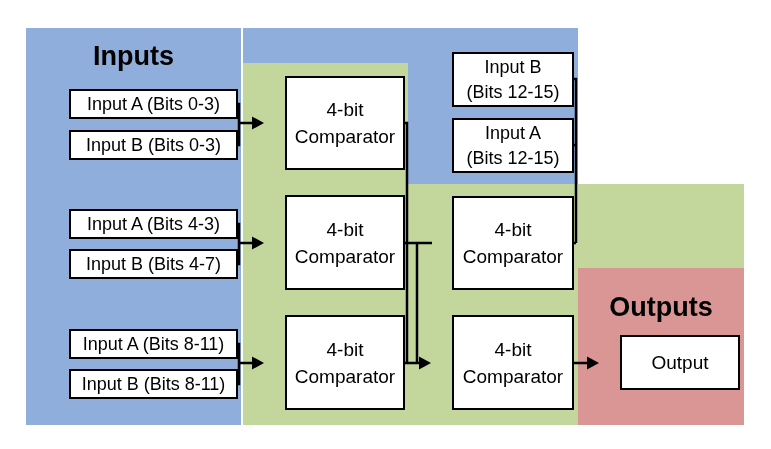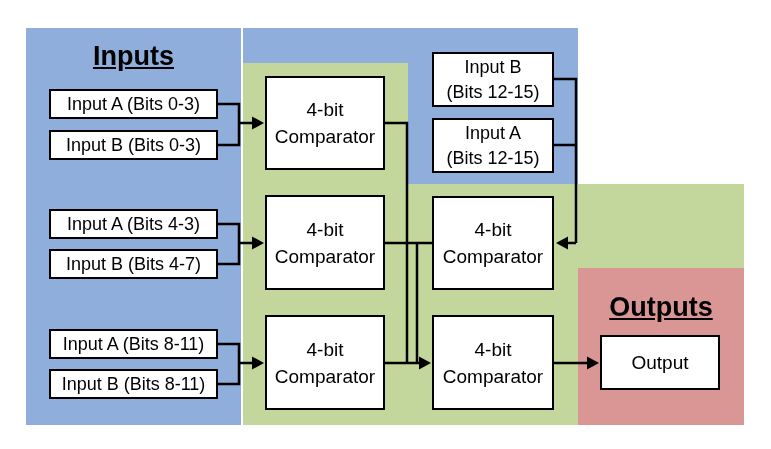--- a/index.html
+++ b/index.html
@@ -4,29 +4,29 @@
 <style>
   html,body{margin:0;padding:0;background:#fff;}
   #stage{
     position:relative;width:771px;height:449px;background:#ffffff;overflow:hidden;
     font-family:"Liberation Sans", sans-serif;color:#000;
   }
   #bg-layer{position:absolute;left:0;top:0;width:771px;height:449px;}
   .node{
     position:absolute;box-sizing:border-box;background:#ffffff;border:2px solid #000;
     display:flex;flex-direction:column;align-items:center;justify-content:center;
-    text-align:center;font-size:18px;line-height:22px;z-index:3;
+    text-align:center;font-size:18px;line-height:22px;z-index:3;margin-left:20px;
   }
   .node.comp{font-size:19px;line-height:27px;}
   .node.twoline{font-size:18px;line-height:25px;}
   .node.outbox{font-size:19px;}
   .region-title{
     position:absolute;z-index:2;text-align:center;font-weight:bold;color:#000;
   }
-  .title-big{font-size:27px;line-height:30px;text-decoration:underline;}
+  .title-big{font-size:27px;line-height:30px;}
   .title-mid{font-size:22px;line-height:26px;}
 </style>
 </head>
 <body>
 
 <div id="stage">
 
   <svg id="bg-layer" viewBox="0 0 771 449" xmlns="http://www.w3.org/2000/svg">
 
     <rect x="26" y="28" width="215" height="397" fill="#8FAEDB"></rect>

